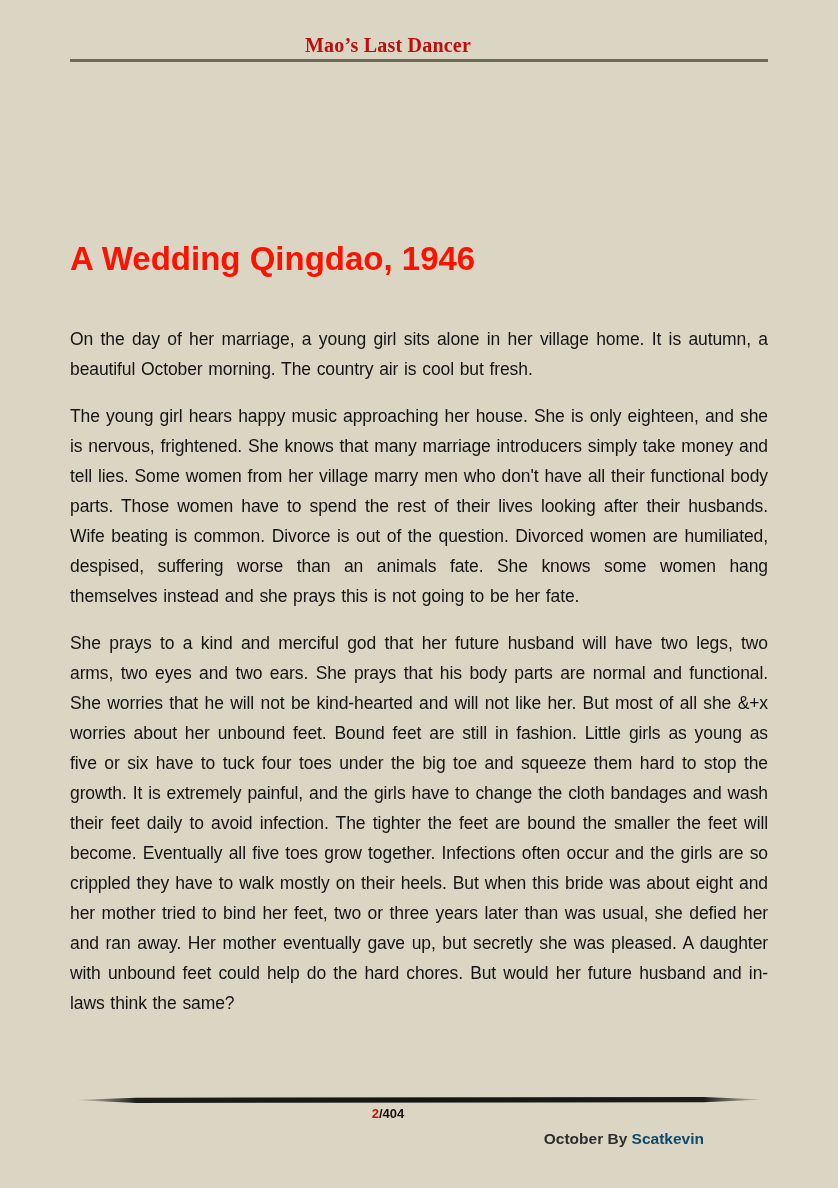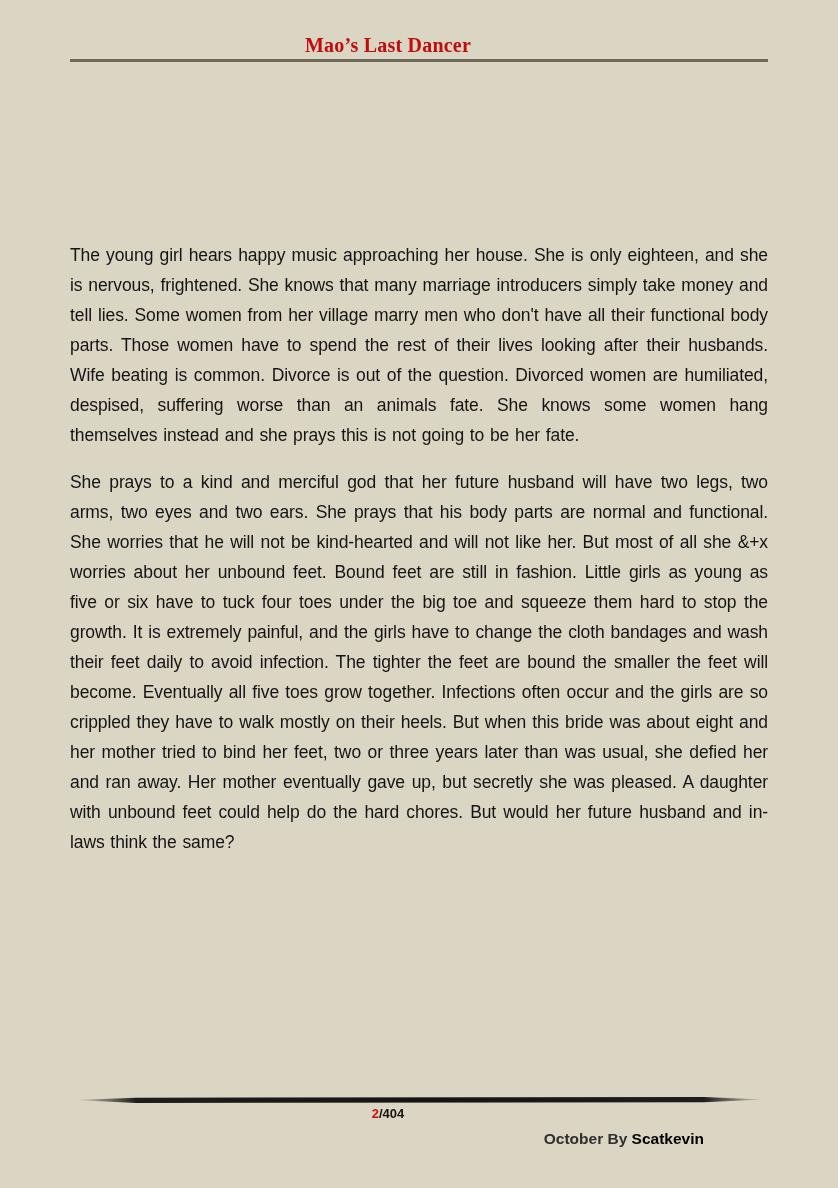--- a/index.html
+++ b/index.html
@@ -88,32 +88,34 @@
   }
   .edited-by {
     position: absolute;
     top: 1130px;
     right: 72px;
     font-weight: 700;
     font-size: 15.5px;
     color: #2e2e2e;
   }
   .edited-by .editor {
-    color: #000000;
+    color: #0c4a6e;
   }
 </style>
 </head>
 <body>
 
 <div class="page">
 
   <div class="header-title">Mao’s Last Dancer</div>
   <div class="header-rule"></div>
 
   <div class="content">
+    <h1 class="chapter-title">A Wedding Qingdao, 1946</h1>
+    <p class="body-para">On the day of her marriage, a young girl sits alone in her village home. It is autumn, a beautiful October morning. The country air is cool but fresh.</p>
     <p class="body-para">The young girl hears happy music approaching her house. She is only eighteen, and she is nervous, frightened. She knows that many marriage introducers simply take money and tell lies. Some women from her village marry men who don't have all their functional body parts. Those women have to spend the rest of their lives looking after their husbands. Wife beating is common. Divorce is out of the question. Divorced women are humiliated, despised, suffering worse than an animals fate. She knows some women hang themselves instead and she prays this is not going to be her fate.</p>
     <p class="body-para">She prays to a kind and merciful god that her future husband will have two legs, two arms, two eyes and two ears. She prays that his body parts are normal and functional. She worries that he will not be kind-hearted and will not like her. But most of all she &amp;+x worries about her unbound feet. Bound feet are still in fashion. Little girls as young as five or six have to tuck four toes under the big toe and squeeze them hard to stop the growth. It is extremely painful, and the girls have to change the cloth bandages and wash their feet daily to avoid infection. The tighter the feet are bound the smaller the feet will become. Eventually all five toes grow together. Infections often occur and the girls are so crippled they have to walk mostly on their heels. But when this bride was about eight and her mother tried to bind her feet, two or three years later than was usual, she defied her and ran away. Her mother eventually gave up, but secretly she was pleased. A daughter with unbound feet could help do the hard chores. But would her future husband and in-laws think the same?</p>
   </div>
 
   <div class="footer-rule"></div>
   <div class="page-number">
     <span class="current">2</span><span>/</span><span>404</span>
   </div>
   <div class="edited-by">
     <span>October By </span><span class="editor">Scatkevin</span>

